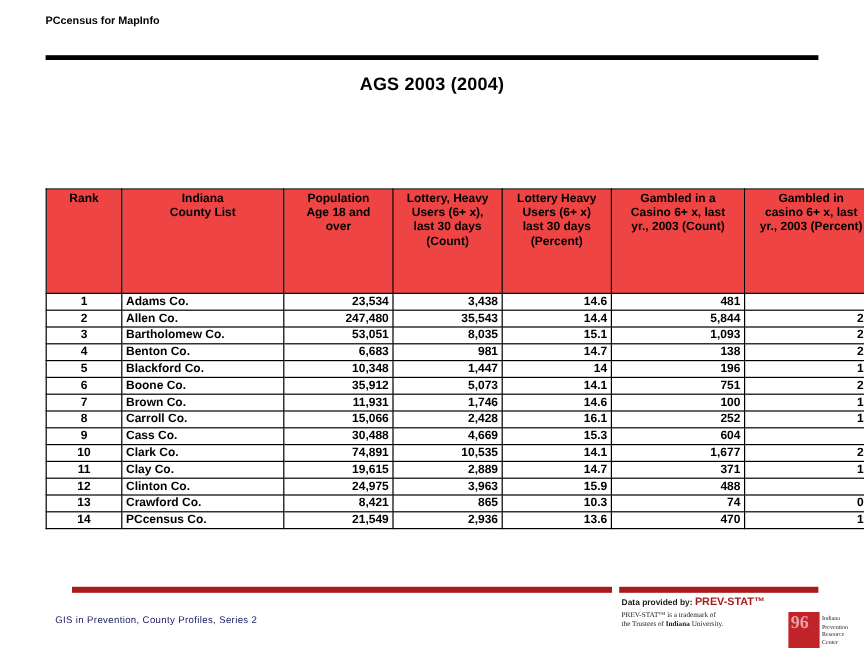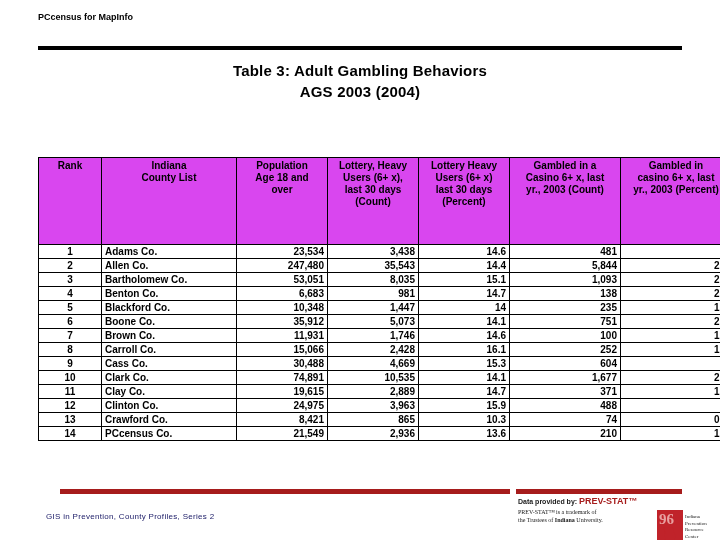--- a/index.html
+++ b/index.html
@@ -64,21 +64,21 @@
   }
   table.data-table th,
   table.data-table td {
     border: 1px solid #000000;
     font-size: 10px;
     color: #000000;
     padding: 0 3px;
     font-weight: bold;
   }
   table.data-table thead th {
-    background: #d946ef;
+    background: #ef4444;
     height: 84px;
     vertical-align: top;
     text-align: center;
     line-height: 12px;
     padding-top: 2px;
   }
   table.data-table thead th .hdr-line1 {
     display: block;
   }
   table.data-table tbody td {
@@ -197,21 +197,20 @@
   }
 </style>
 </head>
 <body>
 
 <div id="slide-header-text">PCcensus for MapInfo</div>
 
 <div id="header-rule"></div>
 
 <div id="title-block">
-  <div>Table 3: Adult Gambling Behaviors</div>
   <div>AGS 2003 (2004)</div>
 </div>
 
 <div id="data-table-wrap">
   <table class="data-table">
     <thead>
       <tr>
         <th class="h-rank">
           <span class="hdr-line1">Rank</span>
           <span class="hdr-line1"></span>
@@ -285,21 +284,21 @@
           <td class="c-num">14.7</td>
           <td class="c-num">138</td>
           <td class="c-num">2.1</td>
         </tr>
         <tr>
           <td class="c-rank">5</td>
           <td class="c-county">Blackford Co.</td>
           <td class="c-num">10,348</td>
           <td class="c-num">1,447</td>
           <td class="c-num">14</td>
-          <td class="c-num">235</td>
+          <td class="c-num">196</td>
           <td class="c-num">1.5</td>
         </tr>
         <tr>
           <td class="c-rank">6</td>
           <td class="c-county">Boone Co.</td>
           <td class="c-num">35,912</td>
           <td class="c-num">5,073</td>
           <td class="c-num">14.1</td>
           <td class="c-num">751</td>
           <td class="c-num">2.1</td>
@@ -366,21 +365,21 @@
           <td class="c-num">10.3</td>
           <td class="c-num">74</td>
           <td class="c-num">0.9</td>
         </tr>
         <tr>
           <td class="c-rank">14</td>
           <td class="c-county">PCcensus Co.</td>
           <td class="c-num">21,549</td>
           <td class="c-num">2,936</td>
           <td class="c-num">13.6</td>
-          <td class="c-num">210</td>
+          <td class="c-num">470</td>
           <td class="c-num">1.9</td>
         </tr>
       </tbody>
   </table>
 </div>
 
 <div id="footer-rule-left"></div>
 <div id="footer-rule-right"></div>
 
 <div id="footer-caption">GIS in Prevention, County Profiles, Series 2</div>

